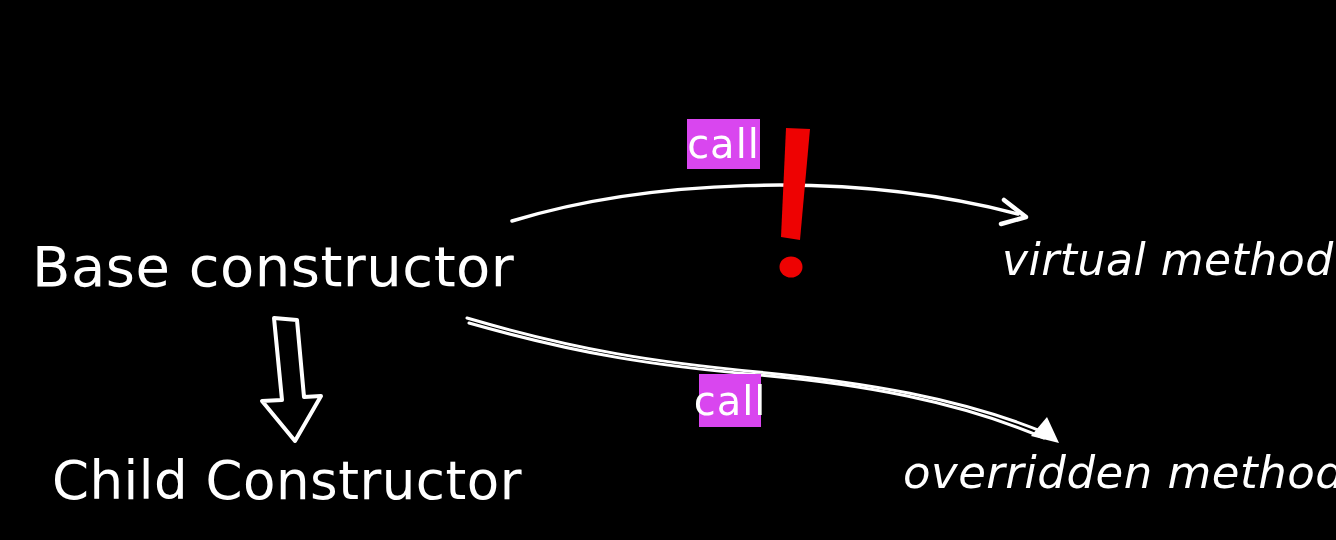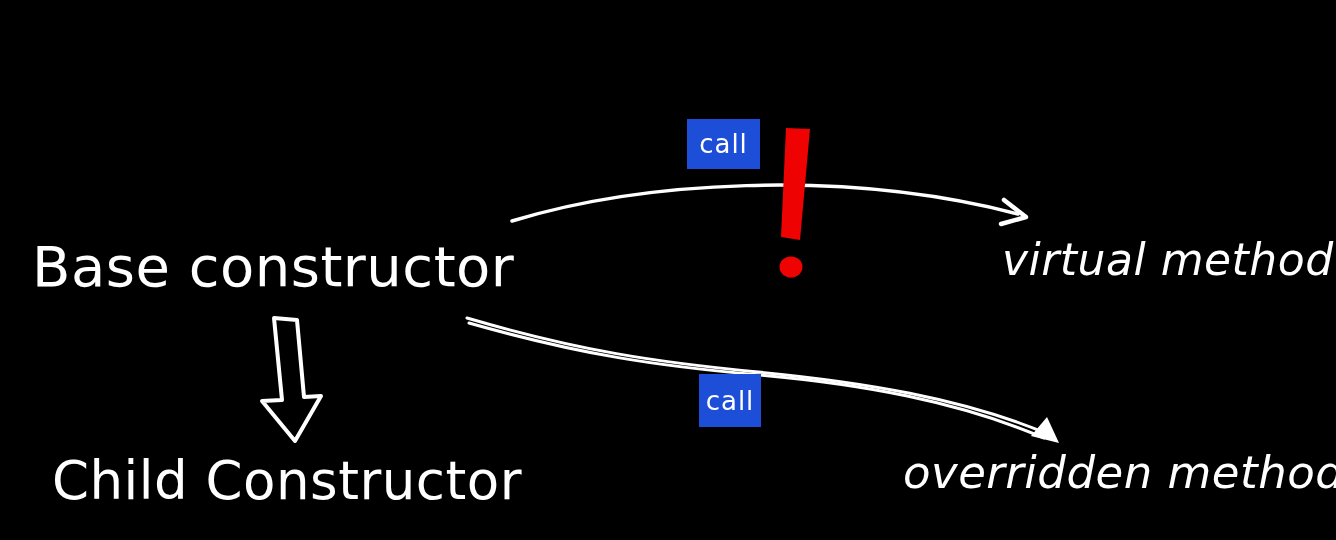--- a/index.html
+++ b/index.html
@@ -41,23 +41,23 @@
     font-size: 44px;
     font-style: italic;
   }
   .node-overridden {
     left: 903px; top: 448px;
     font-size: 45px;
     font-style: italic;
   }
   .call-label {
     position: absolute;
-    background: #1d4ed8;
+    background: #d946ef;
     color: #ffffff;
-    font-size: 26px;
+    font-size: 40px;
     display: flex;
     align-items: center;
     justify-content: center;
     letter-spacing: 1px;
   }
   .call-top {
     left: 687px; top: 119px;
     width: 73px; height: 50px;
   }
   .call-bottom {

